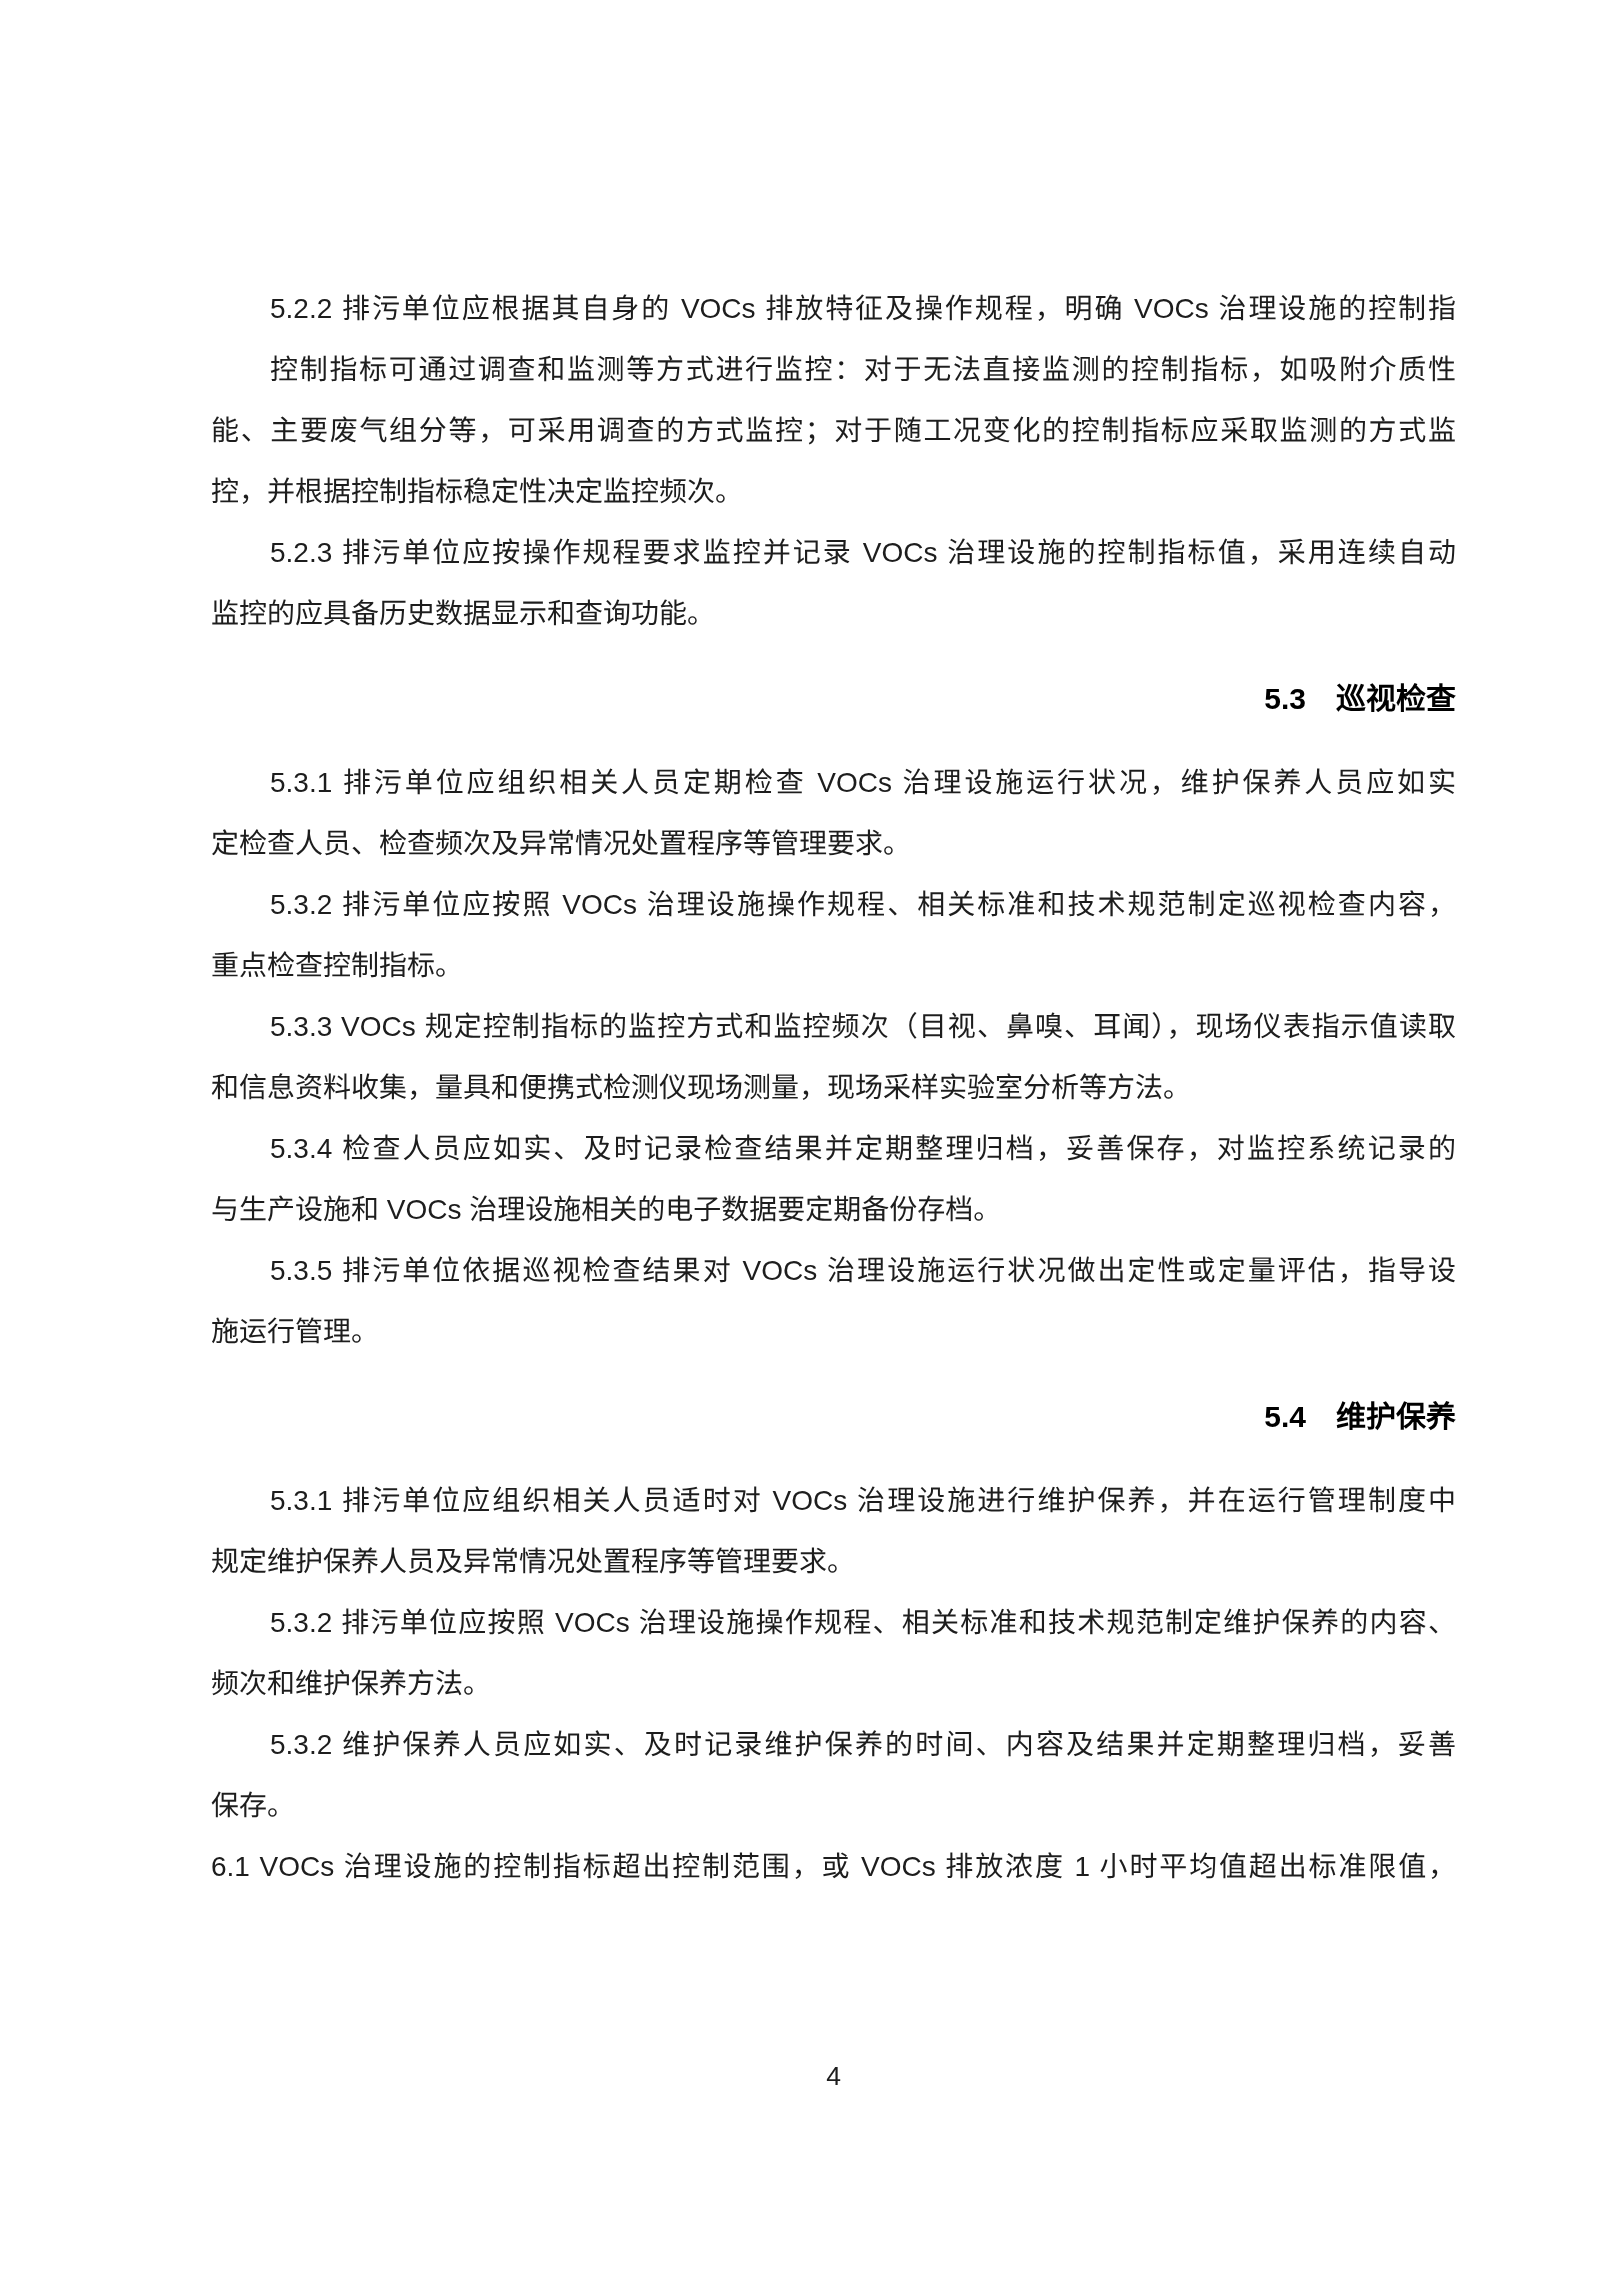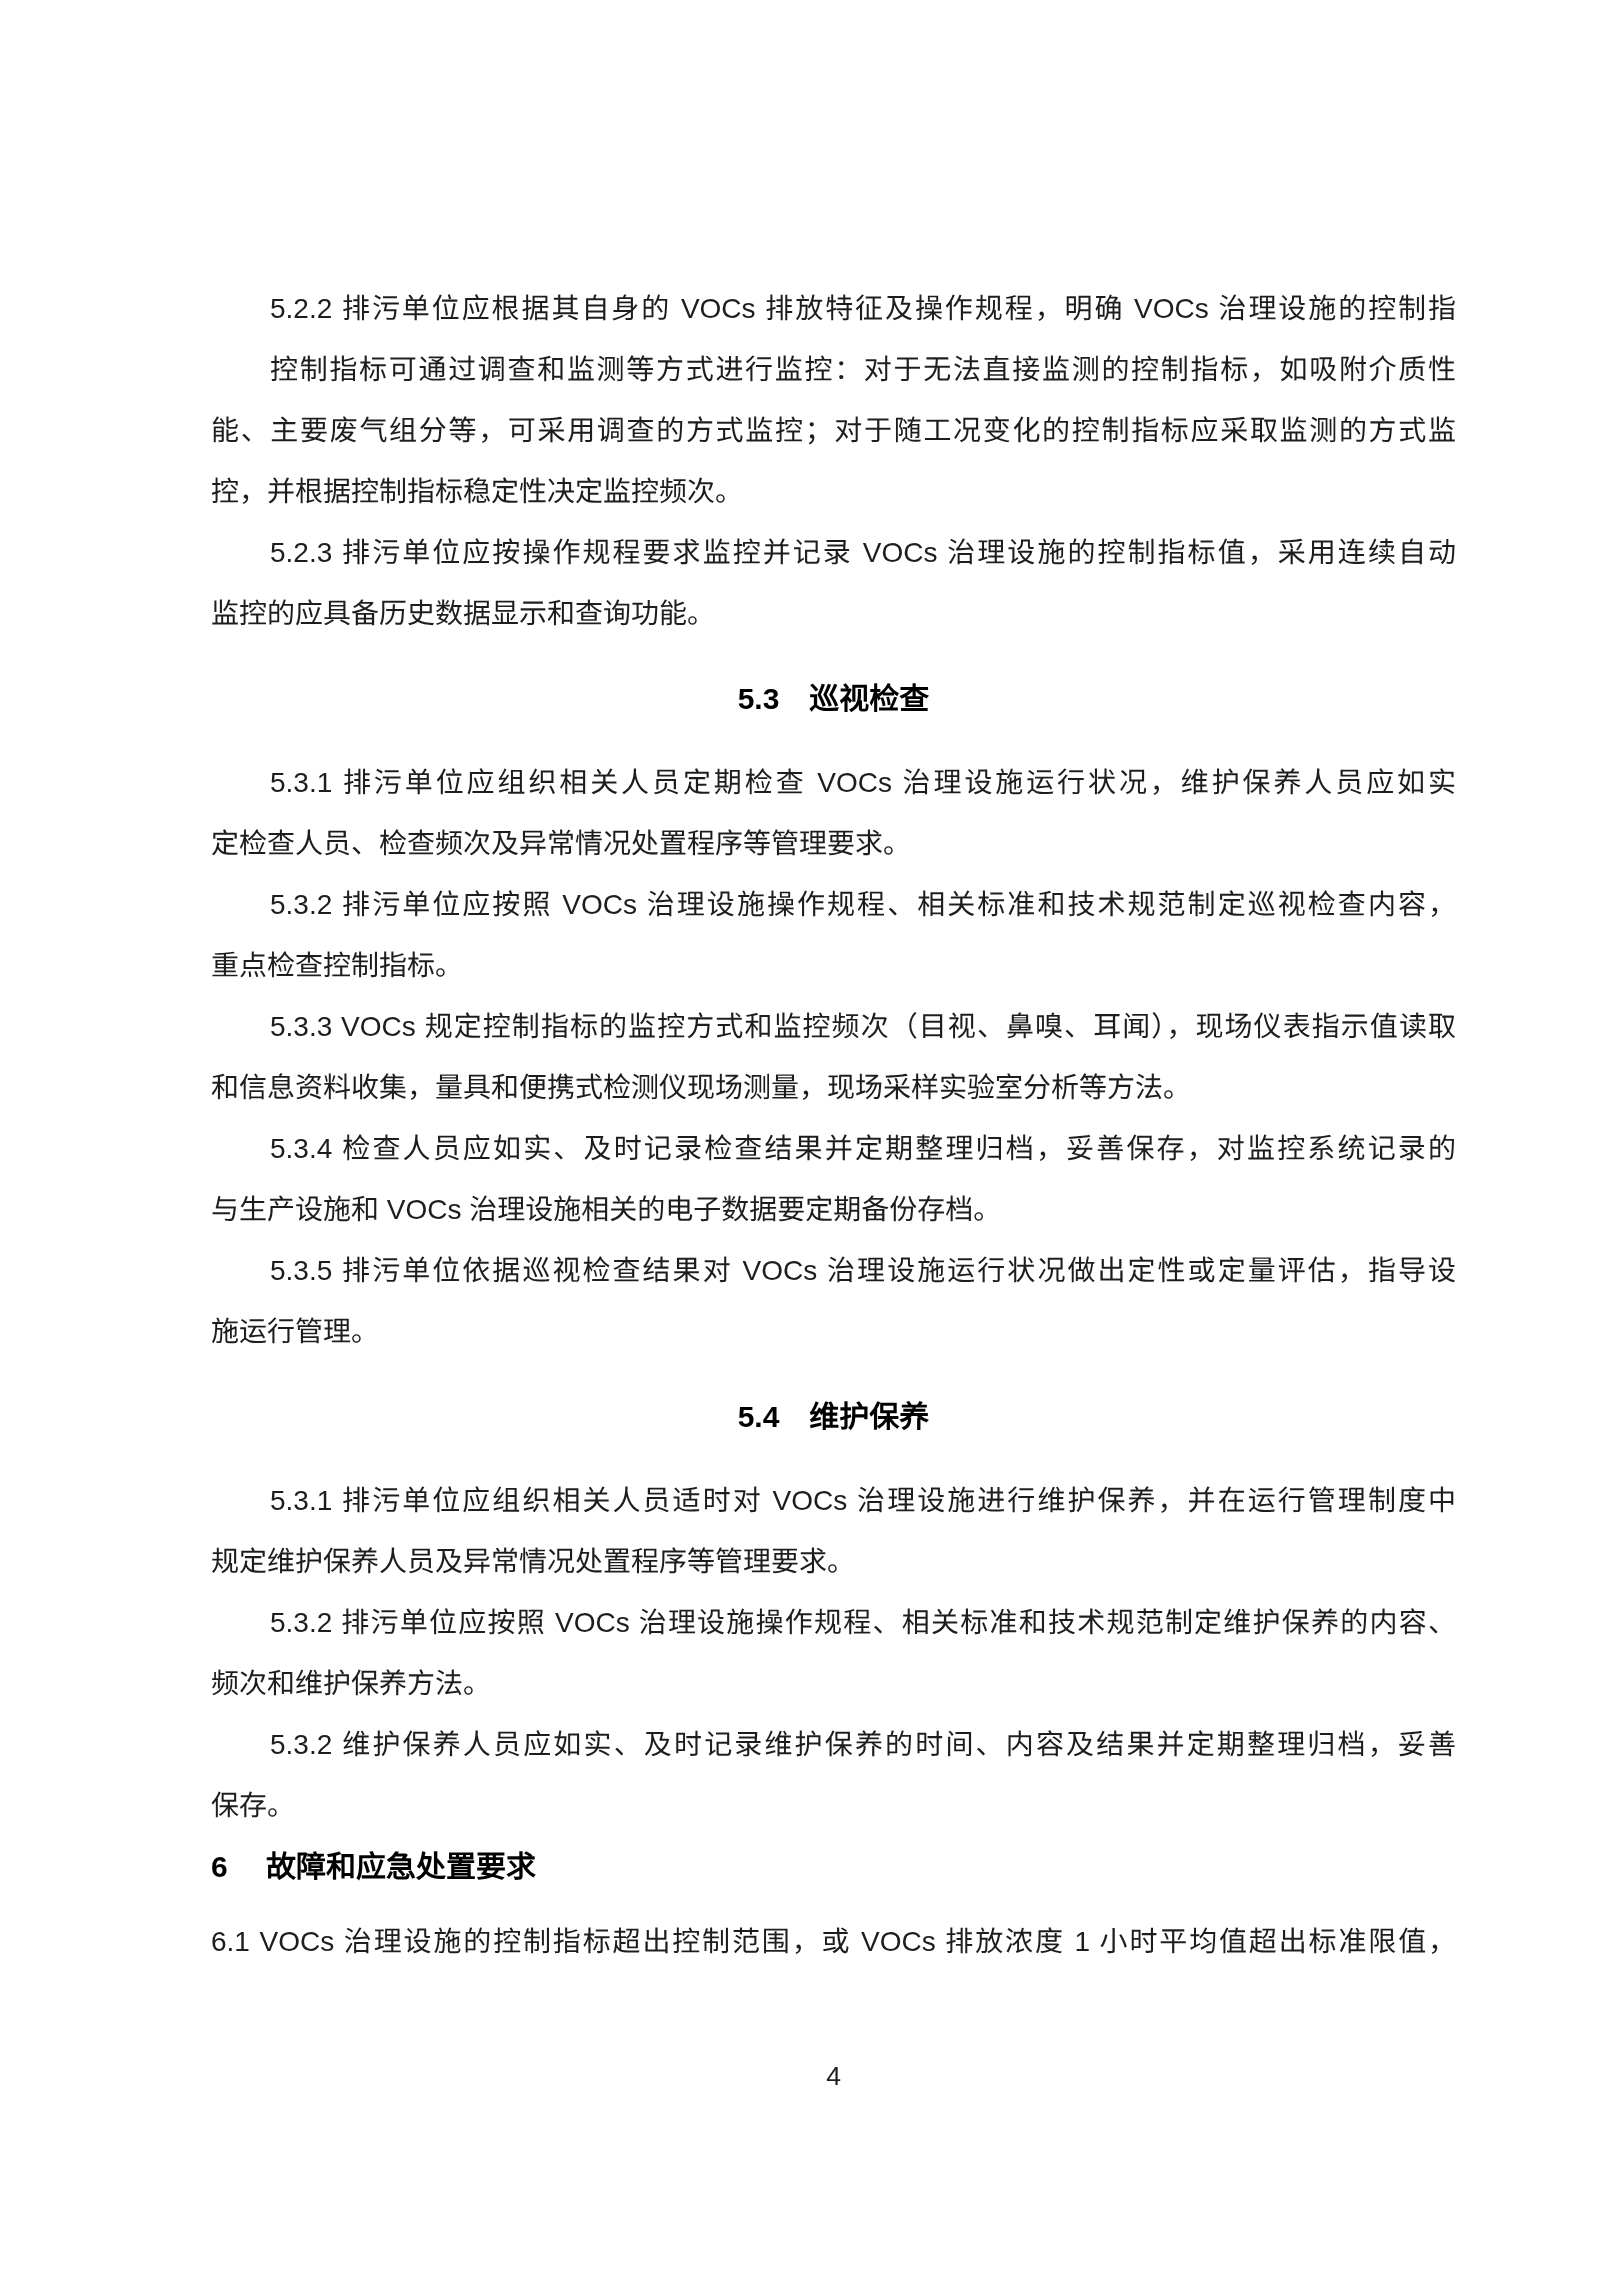--- a/index.html
+++ b/index.html
@@ -39,21 +39,21 @@
     text-indent: 59px;
   }
   .line.full {
     text-align-last: justify;
   }
   .line.heading {
     font-size: 30px;
     font-weight: bold;
     color: #000000;
     margin: 23.5px 0;
-    text-align: center;
+    text-align: right;
   }
   .line.chapter-heading {
     font-size: 30px;
     font-weight: bold;
     color: #000000;
     margin: 0 0 13.7px 0;
     text-align: left;
   }
   .page-number {
     position: absolute;
@@ -89,18 +89,17 @@
       <div class="line">与生产设施和 VOCs 治理设施相关的电子数据要定期备份存档。</div>
       <div class="line indent full">5.3.5 排污单位依据巡视检查结果对 VOCs 治理设施运行状况做出定性或定量评估，指导设</div>
       <div class="line">施运行管理。</div>
       <div class="line heading">5.4　维护保养</div>
       <div class="line indent full">5.3.1 排污单位应组织相关人员适时对 VOCs 治理设施进行维护保养，并在运行管理制度中</div>
       <div class="line">规定维护保养人员及异常情况处置程序等管理要求。</div>
       <div class="line indent full">5.3.2 排污单位应按照 VOCs 治理设施操作规程、相关标准和技术规范制定维护保养的内容、</div>
       <div class="line">频次和维护保养方法。</div>
       <div class="line indent full">5.3.2 维护保养人员应如实、及时记录维护保养的时间、内容及结果并定期整理归档，妥善</div>
       <div class="line">保存。</div>
-      <div class="line chapter-heading">6　 故障和应急处置要求</div>
       <div class="line full">6.1 VOCs 治理设施的控制指标超出控制范围，或 VOCs 排放浓度 1 小时平均值超出标准限值，</div>
     </div>
   <div class="page-number">4</div>
 </div>
 
 
 </body></html>

